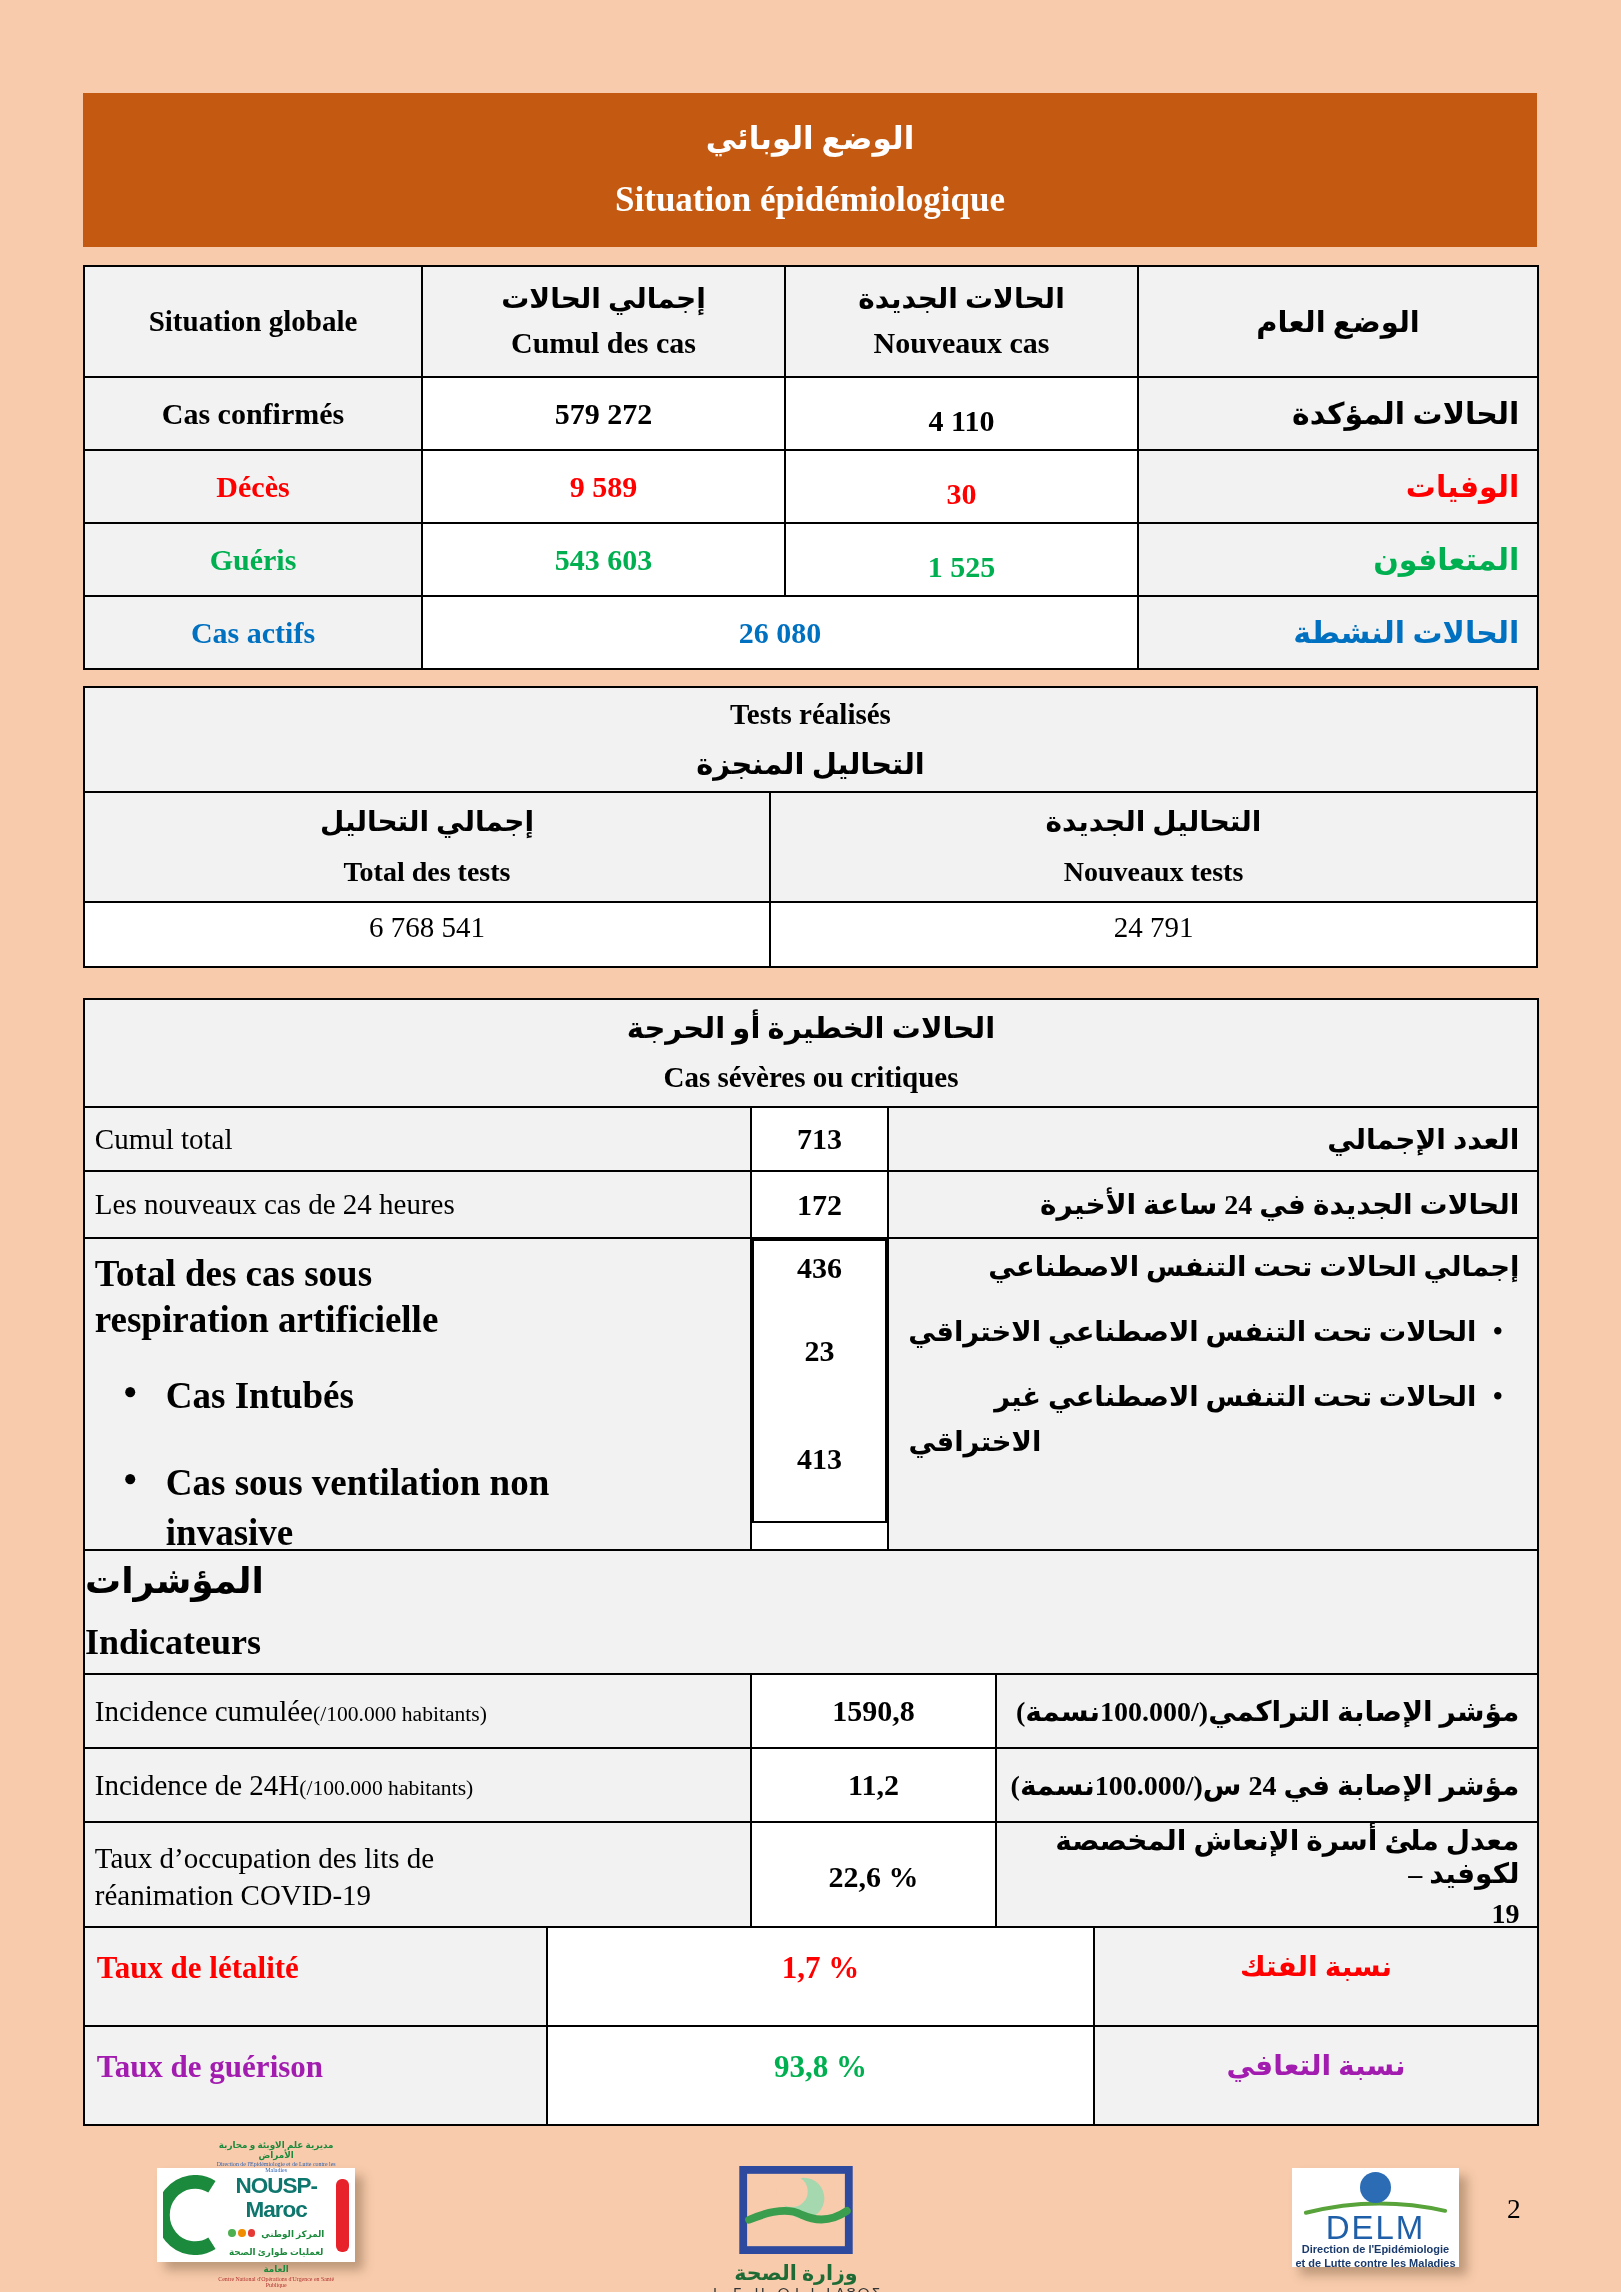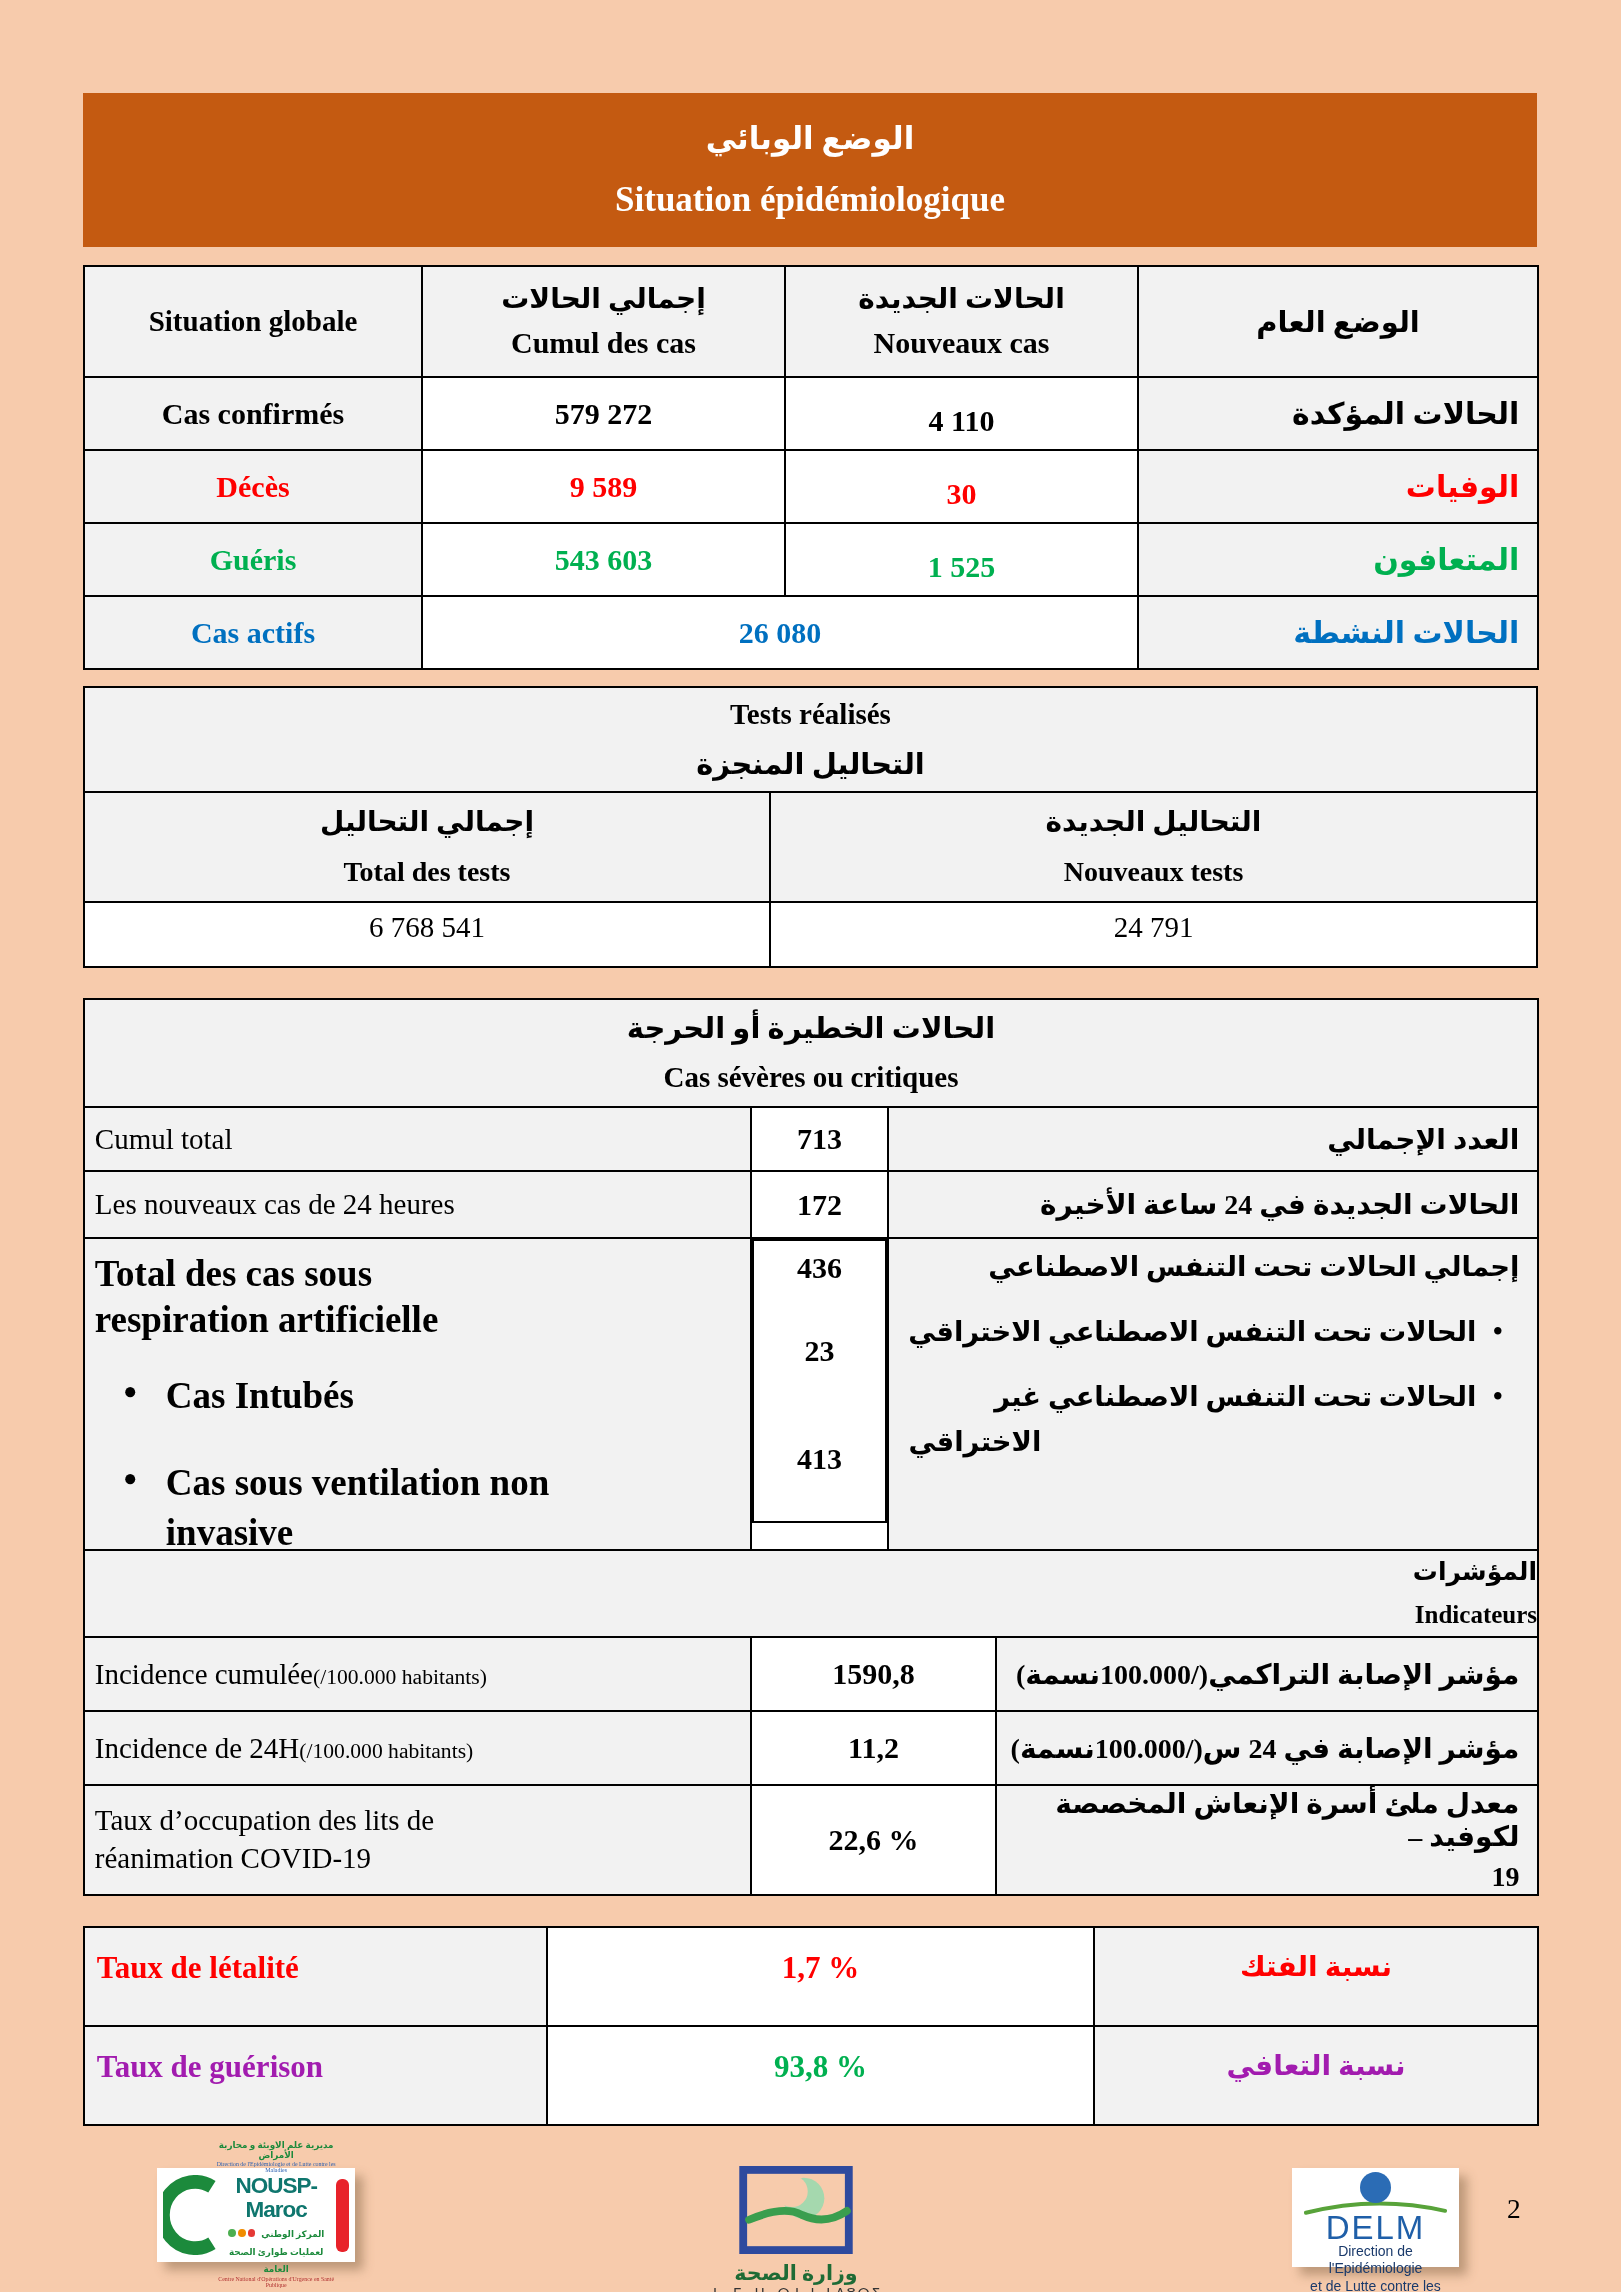--- a/index.html
+++ b/index.html
@@ -76,21 +76,21 @@
   .resp-val { display:flex; flex-direction:column; align-items:center; padding-top:9.8px; font-size:30px; }
   .resp-val .v2 { margin-top:49px; }
   .resp-val .v3 { margin-top:74px; }
   .resp-ar { direction:rtl; padding:11.8px 17.6px 0 5.9px; font-size:27.4px; }
   .resp-ar .li { margin-top:33px; }
   .resp-ar .li .bullet { width:43px; }
   .resp-ar .cont { text-align:left; direction:ltr; margin-top:13.7px; padding-left:13.7px; }
 
   
   .t4 { top:1549px; }
-  .t4 .title { height:73px; font-size:25px; text-align:right; }
+  .t4 .title { height:73px; font-size:36px; text-align:left; }
   .t4 .title div { line-height:1.7; }
   .t4 .frl { text-align:left; padding-left:9.8px; font-size:29px; font-weight:normal; }
   .t4 .frl .paren { font-size:21.6px; }
   .t4 .num { text-align:center; font-size:30px; }
   .t4 .r td { height:74px; }
   .t4 .r3 td { height:110px; }
   .t4 .frl .wrap { width:441px; line-height:1.3; }
   .t4 .ar2 { direction:ltr; text-align:right; margin-top:7.8px; }
 
   
@@ -113,21 +113,21 @@
   .cnousp .dots { display:inline-block; }
   .cnousp .dots i { display:inline-block; width:7.8px; height:7.8px; border-radius:50%; margin-right:2px; }
   .cnousp .redbar { flex:none; width:12.7px; height:73px; background:#e8222a; border-radius:5.9px; margin-right:2px; }
   .ministry { position:absolute; left:688px; top:2166px; width:216px; text-align:center; }
   .ministry .mar { color:#1e6b35; font-size:20.6px; font-weight:bold; margin-top:2.9px; }
   .ministry .tif { color:#333; font-size:13.7px; letter-spacing:2px; font-family:"DejaVu Sans",sans-serif; }
   .delm { left:1292px; top:2168px; width:167px; height:99px; text-align:center; padding-top:3.9px; font-family:"Liberation Sans","DejaVu Sans",sans-serif; }
   .delm .circ { width:31px; height:31px; border-radius:50%; background:#2b6cb5; margin:0 auto; position:relative; z-index:2; }
   .delm .sw { margin-top:-7.8px; }
   .delm .nm { color:#1f5fa8; font-size:33px; font-weight:normal; letter-spacing:2px; line-height:0.9; margin-top:-7.8px; }
-  .delm .l1, .delm .l2 { color:#1a3a6b; font-size:14px; font-weight:normal; line-height:1.25; }
+  .delm .l1, .delm .l2 { color:#1a3a6b; font-size:11px; font-weight:bold; line-height:1.25; }
   .pagenum { position:absolute; left:1507px; top:2194px; font-size:27.4px; }
 </style>
 </head>
 <body>
 
 <div class="page">
 
   <div class="banner">
     <div class="ar">الوضع الوبائي</div>
     <div class="fr">Situation épidémiologique</div>

